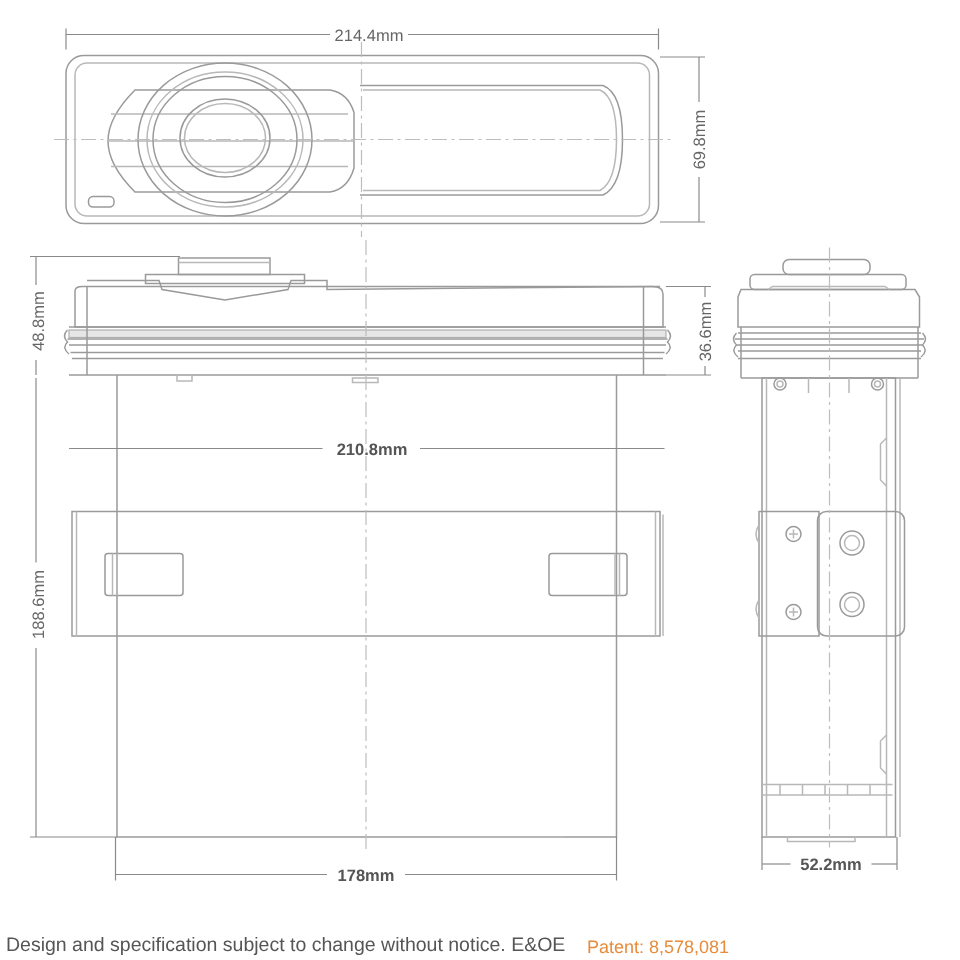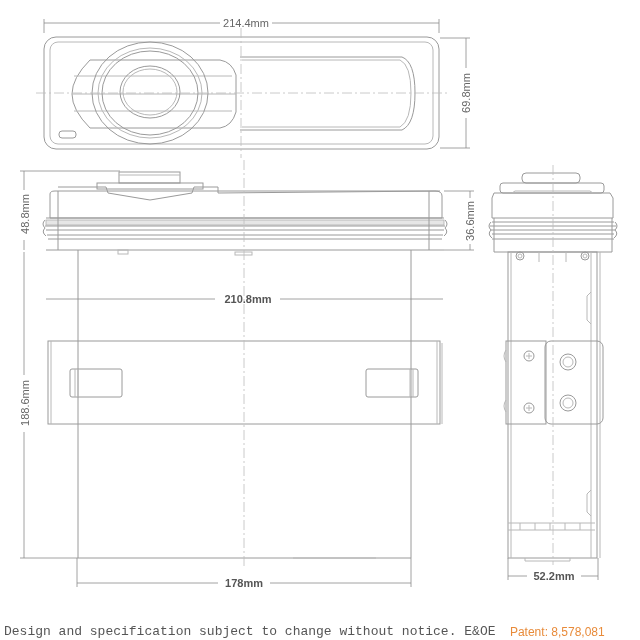--- a/index.html
+++ b/index.html
@@ -6,21 +6,21 @@
   body { width: 640px; height: 640px; position: relative; overflow: hidden; font-family: "Liberation Sans", sans-serif; }
   #drawing { position: absolute; left: 0; top: 0; width: 640px; height: 640px; }
   .ln { stroke: #9a9a9a; fill: none; stroke-width: 1; }
   .ln2 { stroke: #b8b8b8; fill: none; stroke-width: 1; }
   .dim { stroke: #8a8a8a; fill: none; stroke-width: 0.8; }
   .center { stroke: #bdbdbd; fill: none; stroke-width: 0.8; stroke-dasharray: 10 3 2 3; }
   .fillband { fill: #e6e6e6; stroke: #b0b0b0; stroke-width: 0.8; }
   .dimtxt { font-family: "Liberation Sans", sans-serif; font-size: 11px; fill: #666666; }
   .dimtxt.bold { font-weight: bold; fill: #555555; }
   .footer { position: absolute; left: 4px; top: 621px; white-space: nowrap; }
-  .footer .note { font-family: Liberation Mono, monospace; font-size: 13px; color: #555555; }
+  .footer .note { font-family: Liberation Sans, sans-serif; font-size: 13px; color: #555555; }
   .footer .patent { font-family: "Liberation Sans", sans-serif; font-size: 12px; color: #e88b3a; margin-left: 10px; position: relative; top: 1px; text-align: center; }
 </style>
 </head>
 <body>
 
 <svg id="drawing" viewBox="0 0 640 640" xmlns="http://www.w3.org/2000/svg">
 
   <g>
 
     <rect class="ln" x="44" y="37" width="395" height="112" rx="12" ry="12"></rect>

